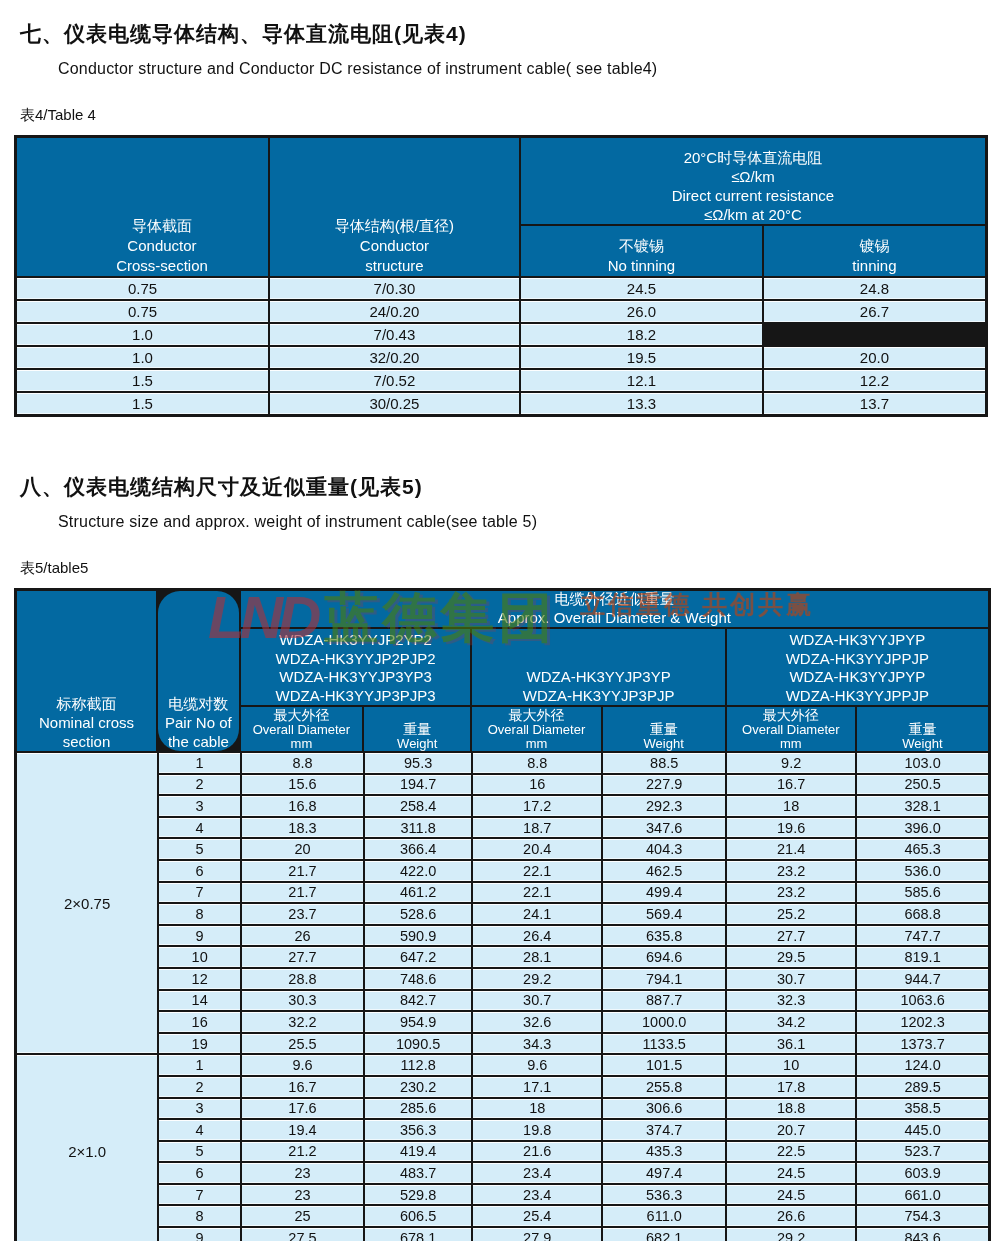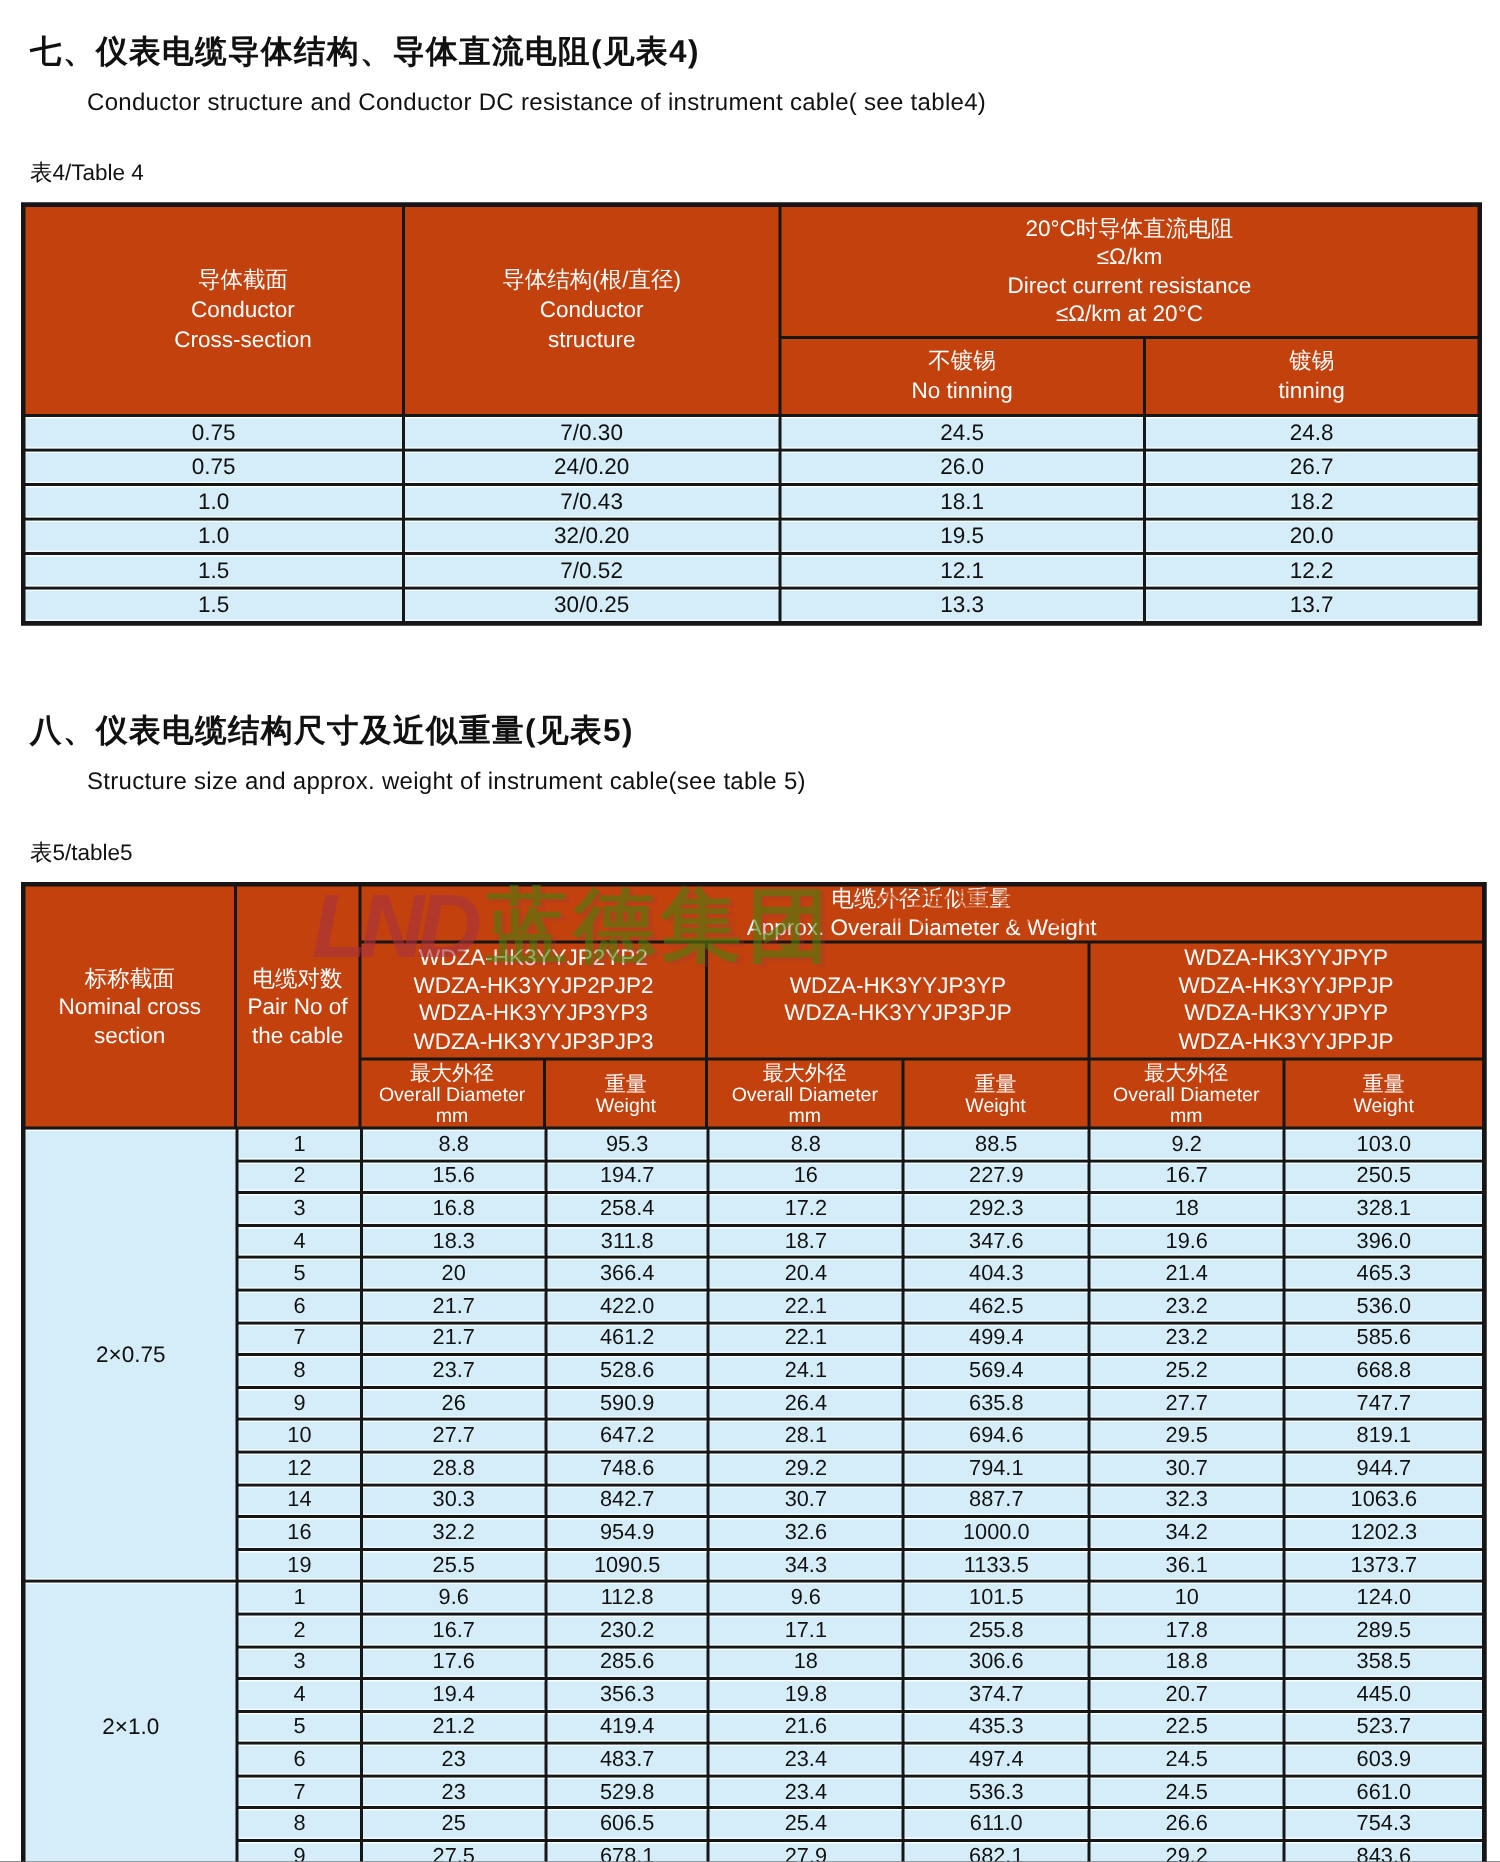--- a/index.html
+++ b/index.html
@@ -9,22 +9,22 @@
   }
   .page { padding:20px 15px 0 14px; position:relative; }
 
   .sec-title { font-size:21px; font-weight:bold; letter-spacing:1px; margin:0 0 3px 6px; }
   .sec-sub   { font-size:16px; margin:12px 0 0 44px; letter-spacing:0.2px; }
   .tbl-label { font-size:15px; margin:28px 0 10px 6px; }
 
   
   .tbl { background:#161616; border:3px solid #161616; display:flex; flex-direction:column; gap:2px; }
   .hcell {
-    background:#c2410c; color:#fff; text-align:center;
-    display:flex; flex-direction:column; align-items:center; justify-content:center;
+    background:#0369a1; color:#fff; text-align:center;
+    display:flex; flex-direction:column; align-items:center; justify-content:flex-end;
   }
   .dcell {
     background:#d5edf9; text-align:center; font-size:15px;
     display:flex; align-items:center; justify-content:center;
     box-shadow: inset 0 1px 0 rgba(255,255,255,.95), inset 0 -1px 0 rgba(255,255,255,.65);
   }
 
   
   .t4 { width:968px; }
   .t4-head { display:grid; grid-template-columns:252fr 250fr 242fr 222fr; grid-template-rows:86px 50px; gap:2px; }
@@ -38,21 +38,21 @@
 
   
   .t5 { width:971px; margin-top:0; }
   .t5-head {
     display:grid; gap:2px;
     grid-template-columns:141fr 82fr 123fr 108fr 130fr 124fr 130fr 133fr;
     grid-template-rows:36px 76px 44px;
   }
   .t5-head .line { font-size:15px; line-height:19px; }
   .h-col1 { grid-column:1; grid-row:1/4; }
-  .h-col2 { grid-column:2; grid-row:1/4; }
+  .h-col2 { grid-column:2; grid-row:1/4;border-radius:22px; }
   .h-span { grid-column:3/9; grid-row:1; }
   .h-g1 { grid-column:3/5; grid-row:2; }
   .h-g2 { grid-column:5/7; grid-row:2; }
   .h-g3 { grid-column:7/9; grid-row:2; }
   .model-line { font-size:15px; line-height:18.5px; white-space:nowrap; }
   .sub3 .zh { font-size:14px; line-height:15px; }
   .sub3 .en { font-size:13px; line-height:14px; }
   .t5-group { display:flex; gap:2px; }
   .g-label { width:14.45%; flex:0 0 auto; }
   .g-rows { flex:1; display:flex; flex-direction:column; gap:2px; }
@@ -117,21 +117,20 @@
       </div>
         <div class="t4-row">
         <div class="dcell">0.75</div>
         <div class="dcell">24/0.20</div>
         <div class="dcell">26.0</div>
         <div class="dcell">26.7</div>
       </div>
         <div class="t4-row">
         <div class="dcell">1.0</div>
         <div class="dcell">7/0.43</div>
-        <div class="dcell">18.1</div>
         <div class="dcell">18.2</div>
       </div>
         <div class="t4-row">
         <div class="dcell">1.0</div>
         <div class="dcell">32/0.20</div>
         <div class="dcell">19.5</div>
         <div class="dcell">20.0</div>
       </div>
         <div class="t4-row">
         <div class="dcell">1.5</div>

